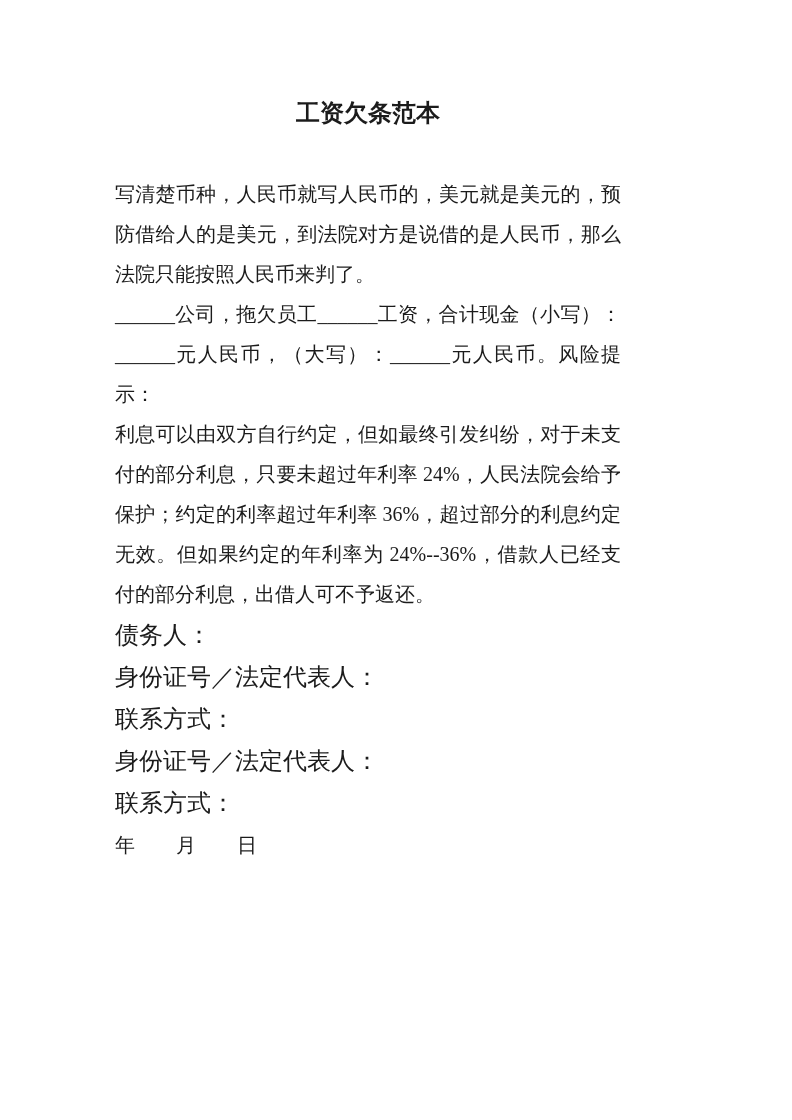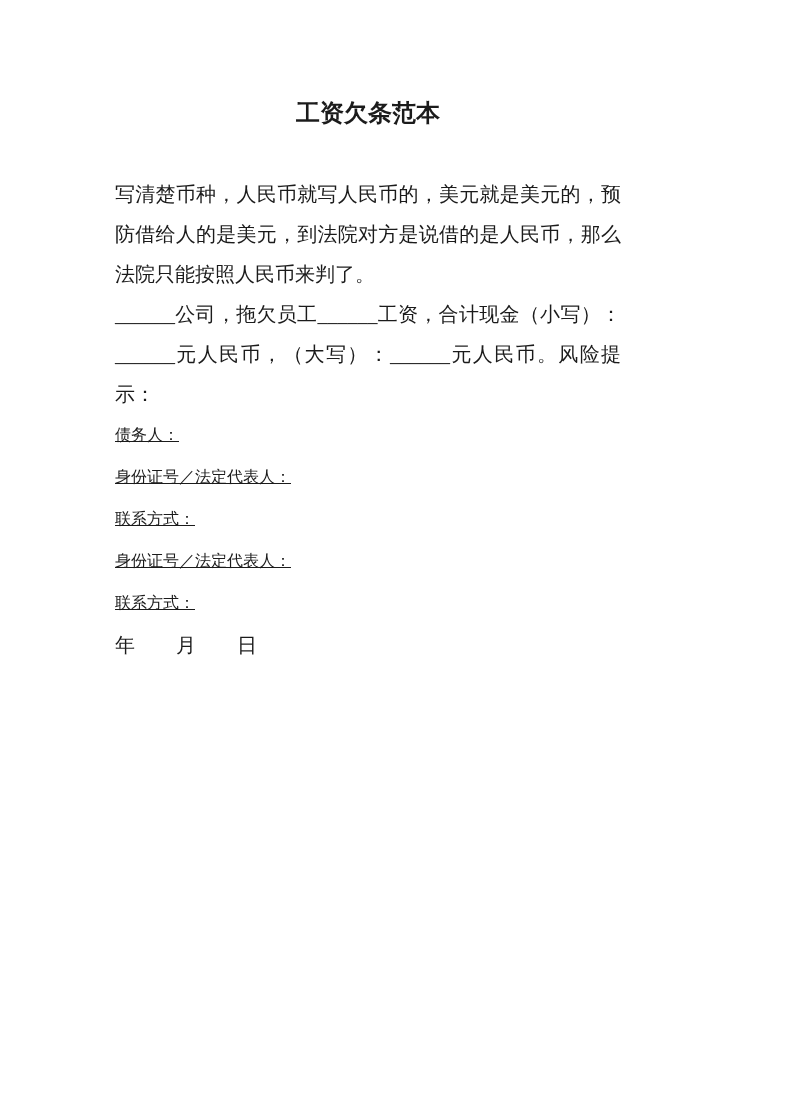--- a/index.html
+++ b/index.html
@@ -29,25 +29,24 @@
       margin: 0 0 46px 0;
     }
     .para {
       font-size: 20px;
       line-height: 40px;
       margin: 0;
       text-align: justify;
       word-break: break-all;
     }
     .label {
-      font-size: 16px;
+      font-size: 24px;
       line-height: 42px;
       margin: 0;
       text-align: left;
-      text-decoration: underline;
     }
     .date-line {
       font-size: 20px;
       line-height: 42px;
       margin: 0;
       display: flex;
       gap: 41px;
     }
   </style>
 </head>
@@ -55,20 +54,21 @@
 
 <div class="page" style="color: rgb(27, 27, 27);">
 
   <h1 class="title">工资欠条范本</h1>
 
   <p class="para">写清楚币种，人民币就写人民币的，美元就是美元的，预防借给人的是美元，到法院对方是说借的是人民币，那么法院只能按照人民币来判了。</p>
 
   <p class="para">______公司，拖欠员工______工资，合计现金（小写）：______元人民币，（大写）：______元人民币。风险提示：</p>
 
 
+  <p class="para">利息可以由双方自行约定，但如最终引发纠纷，对于未支付的部分利息，只要未超过年利率 24%，人民法院会给予保护；约定的利率超过年利率 36%，超过部分的利息约定无效。但如果约定的年利率为 24%--36%，借款人已经支付的部分利息，出借人可不予返还。</p>
 
   <p class="label">债务人：</p>
 
   <p class="label">身份证号／法定代表人：</p>
 
   <p class="label">联系方式：</p>
 
 
   <p class="label">身份证号／法定代表人：</p>
 

